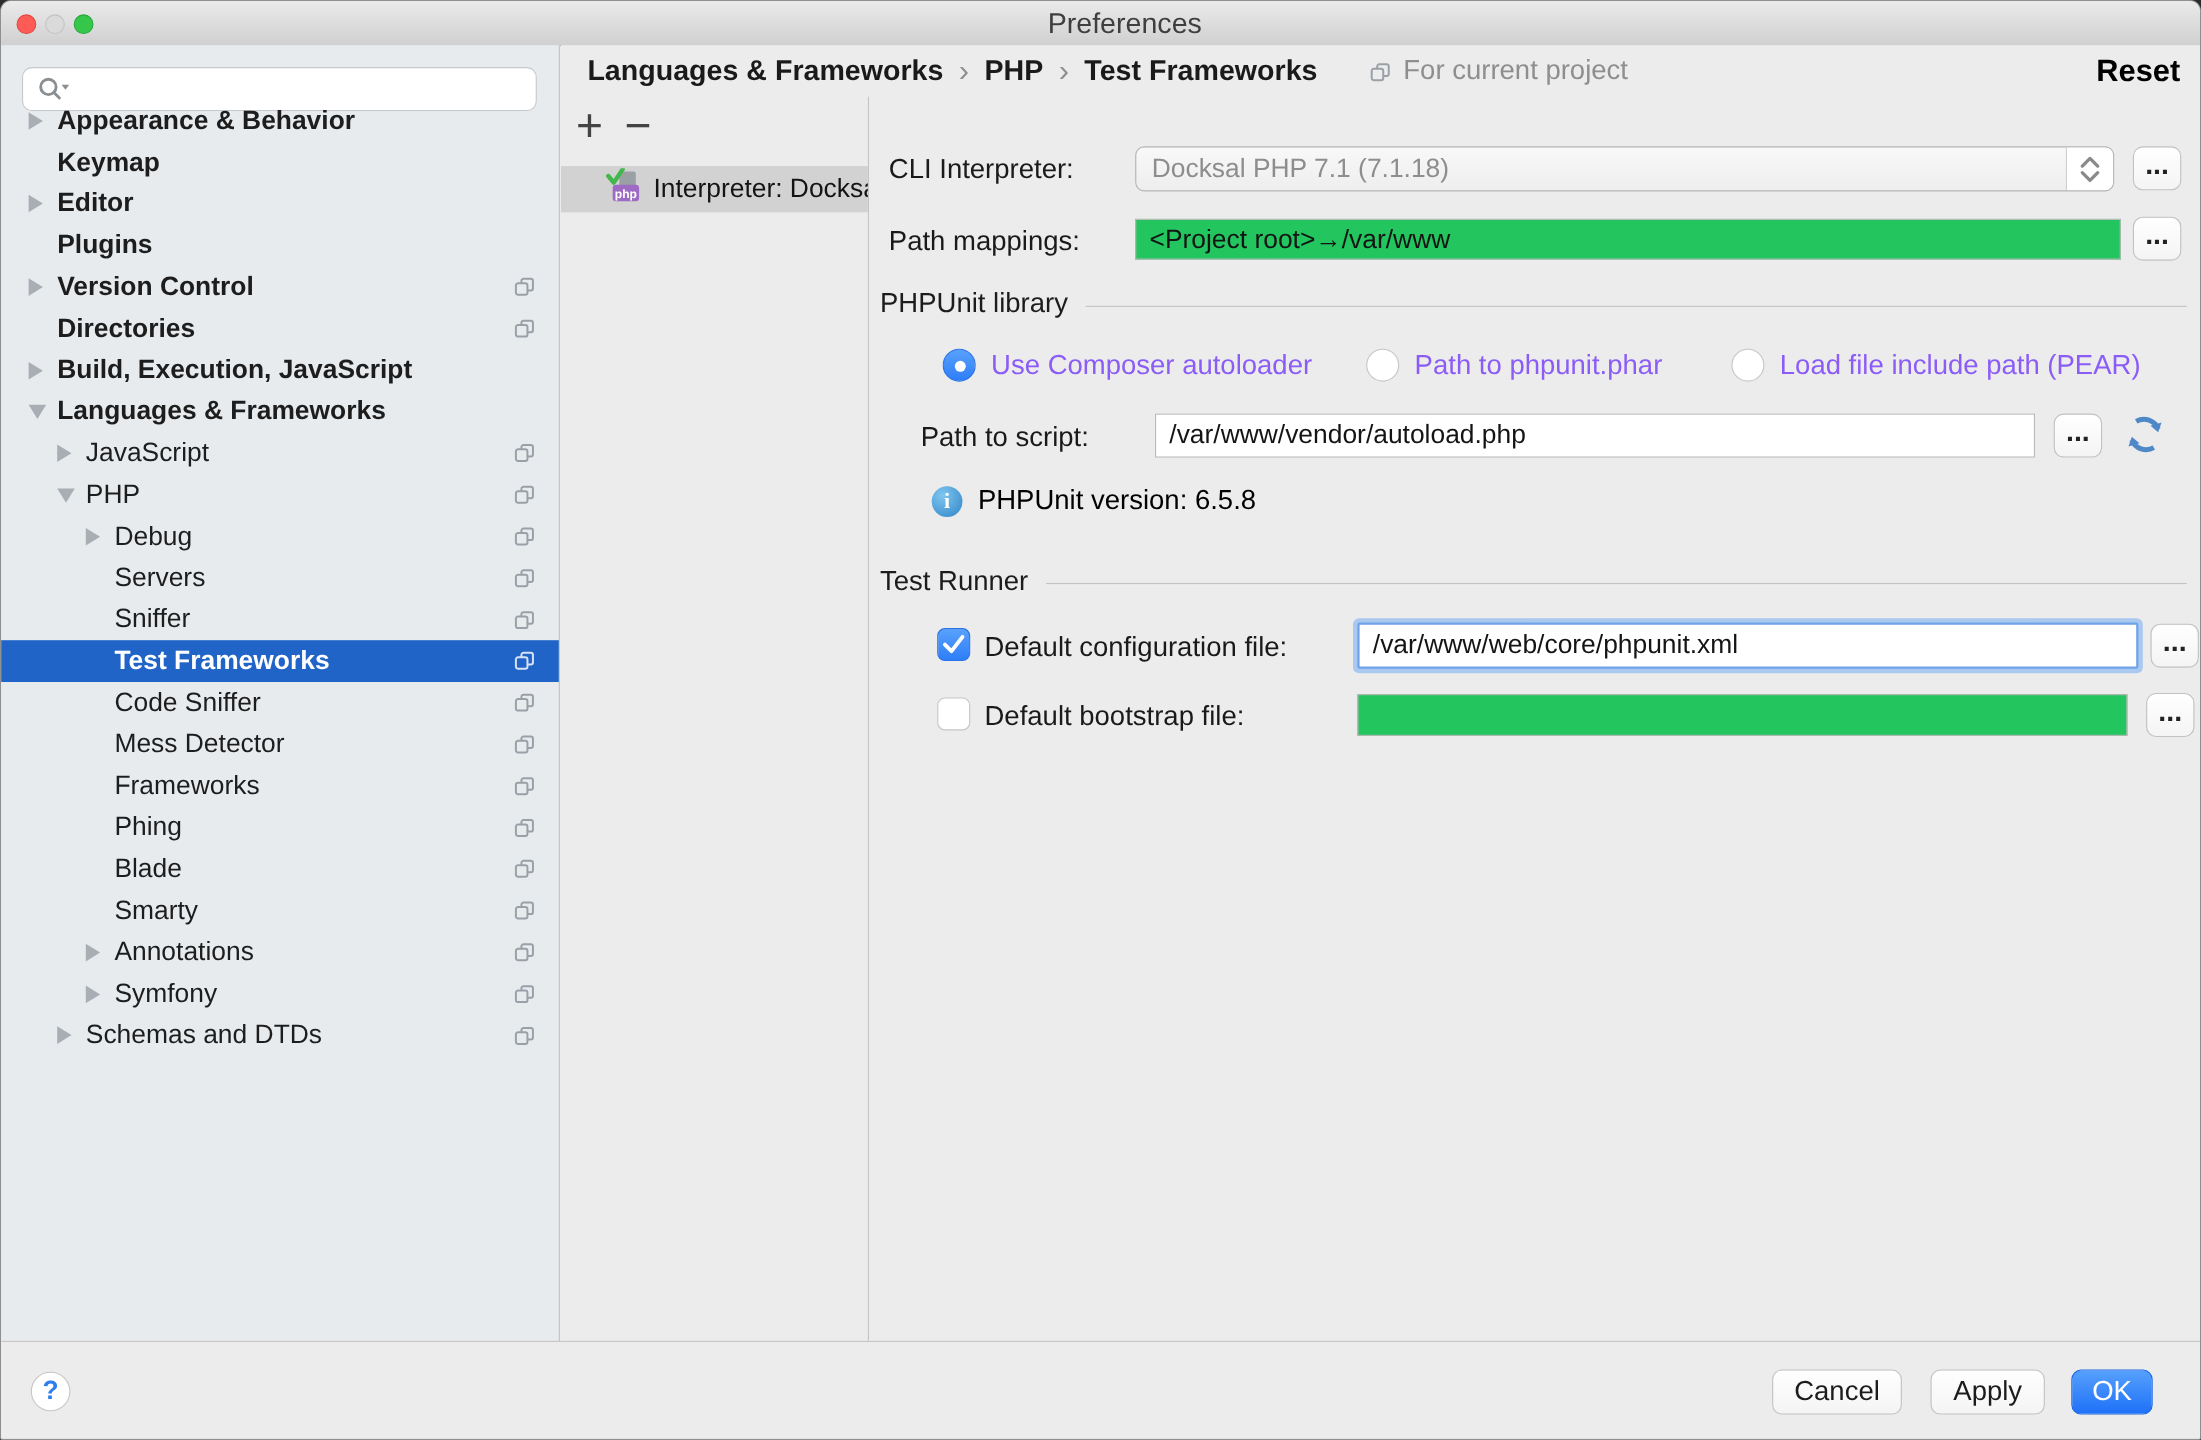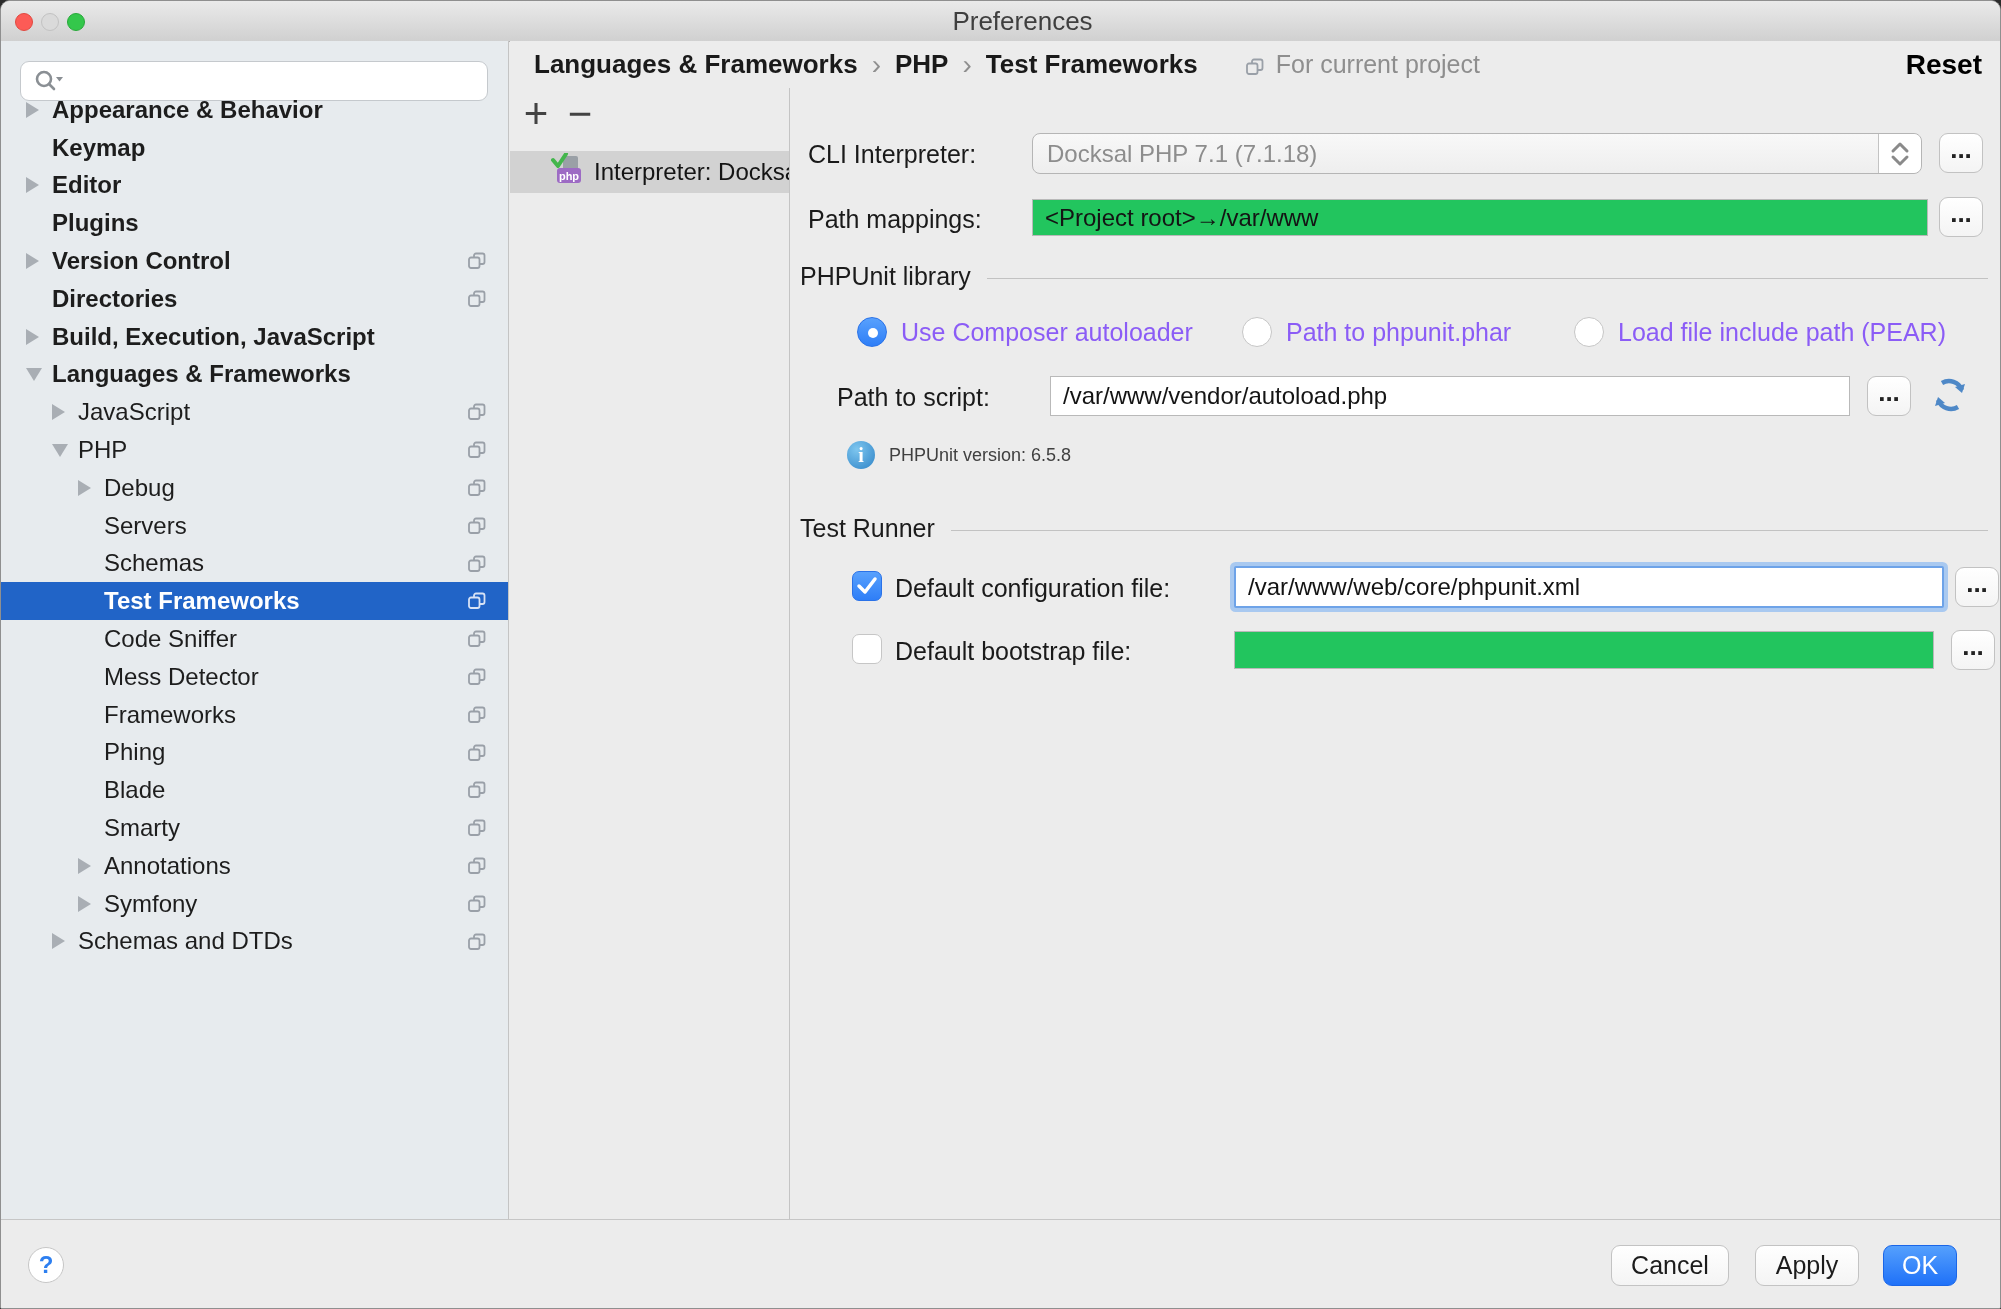--- a/index.html
+++ b/index.html
@@ -70,21 +70,21 @@
   .radio.checked{background:linear-gradient(#58a1fd,#2e7ef7);border:1px solid #2a72e8;}
   .radio.checked::after{content:"";position:absolute;left:10px;top:10px;width:10px;height:10px;border-radius:50%;background:#fff;}
   .radio-opt .rlabel{margin-left:14px;font-size:25px;color:#8b5cf6;white-space:nowrap;}
   .checkbox{position:absolute;width:30px;height:30px;border-radius:7px;box-sizing:border-box;background:#fff;border:1px solid #c6c6c6;cursor:pointer;}
   .checkbox.checked{background:linear-gradient(#58a1fd,#2e7ef7);border:1px solid #2a72e8;}
   .checkbox svg{display:none;}
   .checkbox.checked svg{display:block;margin:4px auto 0;}
   .inforow{position:absolute;display:flex;align-items:center;}
   .info-ic{width:28px;height:28px;border-radius:50%;background:radial-gradient(circle at 35% 30%,#7ec6ef,#2f84c7);
     color:#fff;font-size:20px;font-weight:bold;text-align:center;line-height:28px;font-family:"Liberation Serif",serif;}
-  .inforow .itext{margin-left:14px;font-size:18px;color:#404040;}
+  .inforow .itext{margin-left:14px;font-size:25px;color:#000000;}
   
   .footer{position:absolute;left:0;bottom:0;right:0;height:89px;background:#ececec;border-top:1px solid #c6c6c6;box-sizing:border-box;}
   .helpbtn{position:absolute;left:27px;top:27px;width:36px;height:36px;border-radius:50%;background:#fff;
     border:1px solid #c6c6c6;box-sizing:border-box;color:#2d7ff0;font-size:24px;font-weight:bold;text-align:center;line-height:33px;cursor:pointer;}
   .fbtn{position:absolute;top:25px;height:41px;border-radius:9px;box-sizing:border-box;font-size:25px;
     background:linear-gradient(#ffffff,#f4f4f4);border:1px solid #c3c3c3;color:#1c1c1c;text-align:center;line-height:39px;cursor:pointer;}
   .fbtn.cancel{right:271px;width:118px;}
   .fbtn.apply{right:141px;width:104px;}
   .fbtn.ok{right:43px;width:74px;background:linear-gradient(#55a0fd,#1f71f8);border:1px solid #1a66e8;color:#fff;}
 </style>
@@ -173,21 +173,21 @@
             </svg></span>
         </div>
         <div class="trow lvl3">
           <span class="tlabel">Servers</span>
           <span class="copyic"><svg width="22" height="22" viewBox="0 0 22 22">
               <rect x="3" y="7.5" width="10.5" height="10.5" rx="2" fill="none" stroke="#9aa0a8" stroke-width="1.8"></rect>
               <path d="M8 7.5 V5.5 a2 2 0 0 1 2-2 h6.5 a2 2 0 0 1 2 2 v6.5 a2 2 0 0 1-2 2 h-3" fill="none" stroke="#9aa0a8" stroke-width="1.8"></path>
             </svg></span>
         </div>
         <div class="trow lvl3">
-          <span class="tlabel">Schemas</span>
+          <span class="tlabel">Sniffer</span>
           <span class="copyic"><svg width="22" height="22" viewBox="0 0 22 22">
               <rect x="3" y="7.5" width="10.5" height="10.5" rx="2" fill="none" stroke="#9aa0a8" stroke-width="1.8"></rect>
               <path d="M8 7.5 V5.5 a2 2 0 0 1 2-2 h6.5 a2 2 0 0 1 2 2 v6.5 a2 2 0 0 1-2 2 h-3" fill="none" stroke="#9aa0a8" stroke-width="1.8"></path>
             </svg></span>
         </div>
         <div class="trow lvl3 selected">
           <span class="tlabel">Test Frameworks</span>
           <span class="copyic"><svg width="22" height="22" viewBox="0 0 22 22">
               <rect x="3" y="7.5" width="10.5" height="10.5" rx="2" fill="none" stroke="#d7e2f5" stroke-width="1.8"></rect>
               <path d="M8 7.5 V5.5 a2 2 0 0 1 2-2 h6.5 a2 2 0 0 1 2 2 v6.5 a2 2 0 0 1-2 2 h-3" fill="none" stroke="#d7e2f5" stroke-width="1.8"></path>

